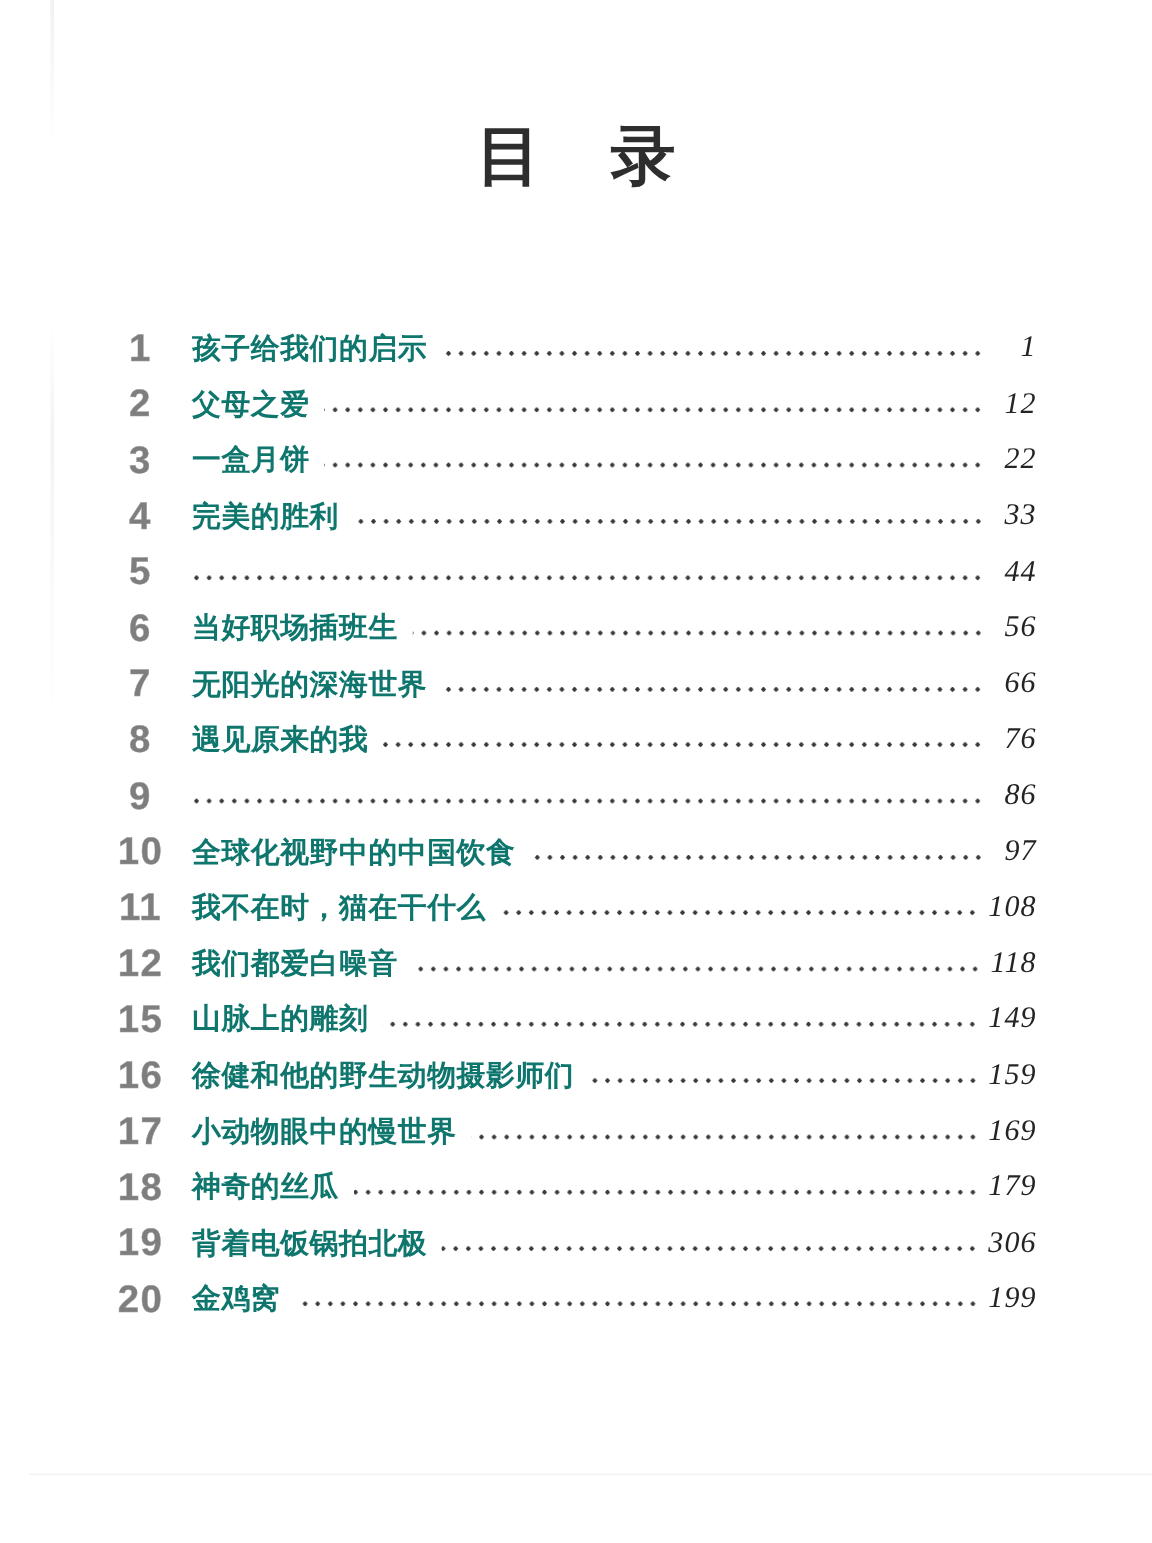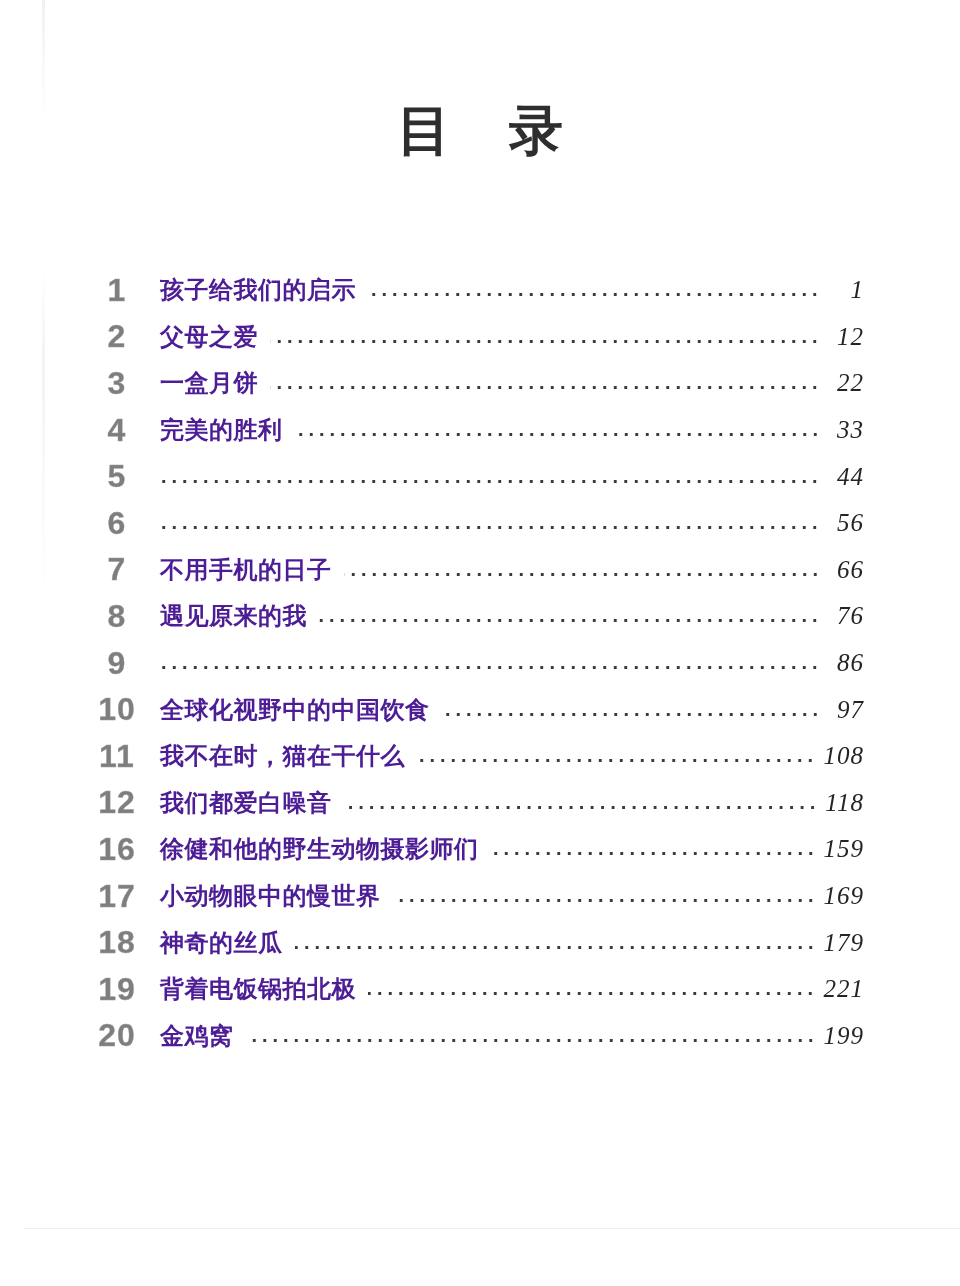--- a/index.html
+++ b/index.html
@@ -65,21 +65,21 @@
     font-weight: 700;
     color: #7e7e7e;
     letter-spacing: 1px;
     -webkit-text-stroke: 0.4px #9a9a9a;
   }
   .toc-title {
     flex: none;
     margin-left: 14px;
     font-size: 24px;
     font-weight: 600;
-    color: #4c1d95;
+    color: #0f766e;
     letter-spacing: 0.5px;
     white-space: nowrap;
   }
   .toc-dots {
     flex: 1 1 auto;
     height: 7px;
     margin: 9px 8px 0 12px;
     background-image: radial-gradient(circle, #3a3a3a 1.6px, rgba(0,0,0,0) 1.9px);
     background-size: 10.5px 7px;
     background-repeat: repeat-x;
@@ -133,26 +133,27 @@
       <span class="toc-dots"></span>
       <span class="toc-page">33</span>
     </div>
     <div class="toc-row">
       <span class="toc-num">5</span>
       <span class="toc-dots"></span>
       <span class="toc-page">44</span>
     </div>
     <div class="toc-row">
       <span class="toc-num">6</span>
+      <span class="toc-title">当好职场插班生</span>
       <span class="toc-dots"></span>
       <span class="toc-page">56</span>
     </div>
     <div class="toc-row">
       <span class="toc-num">7</span>
-      <span class="toc-title">不用手机的日子</span>
+      <span class="toc-title">无阳光的深海世界</span>
       <span class="toc-dots"></span>
       <span class="toc-page">66</span>
     </div>
     <div class="toc-row">
       <span class="toc-num">8</span>
       <span class="toc-title">遇见原来的我</span>
       <span class="toc-dots"></span>
       <span class="toc-page">76</span>
     </div>
     <div class="toc-row">
@@ -172,20 +173,26 @@
       <span class="toc-dots"></span>
       <span class="toc-page">108</span>
     </div>
     <div class="toc-row">
       <span class="toc-num">12</span>
       <span class="toc-title">我们都爱白噪音</span>
       <span class="toc-dots"></span>
       <span class="toc-page">118</span>
     </div>
     <div class="toc-row">
+      <span class="toc-num">15</span>
+      <span class="toc-title">山脉上的雕刻</span>
+      <span class="toc-dots"></span>
+      <span class="toc-page">149</span>
+    </div>
+    <div class="toc-row">
       <span class="toc-num">16</span>
       <span class="toc-title">徐健和他的野生动物摄影师们</span>
       <span class="toc-dots"></span>
       <span class="toc-page">159</span>
     </div>
     <div class="toc-row">
       <span class="toc-num">17</span>
       <span class="toc-title">小动物眼中的慢世界</span>
       <span class="toc-dots"></span>
       <span class="toc-page">169</span>
@@ -193,21 +200,21 @@
     <div class="toc-row">
       <span class="toc-num">18</span>
       <span class="toc-title">神奇的丝瓜</span>
       <span class="toc-dots"></span>
       <span class="toc-page">179</span>
     </div>
     <div class="toc-row">
       <span class="toc-num">19</span>
       <span class="toc-title">背着电饭锅拍北极</span>
       <span class="toc-dots"></span>
-      <span class="toc-page">221</span>
+      <span class="toc-page">306</span>
     </div>
     <div class="toc-row">
       <span class="toc-num">20</span>
       <span class="toc-title">金鸡窝</span>
       <span class="toc-dots"></span>
       <span class="toc-page">199</span>
     </div>
   </div>
 
 </body></html>

